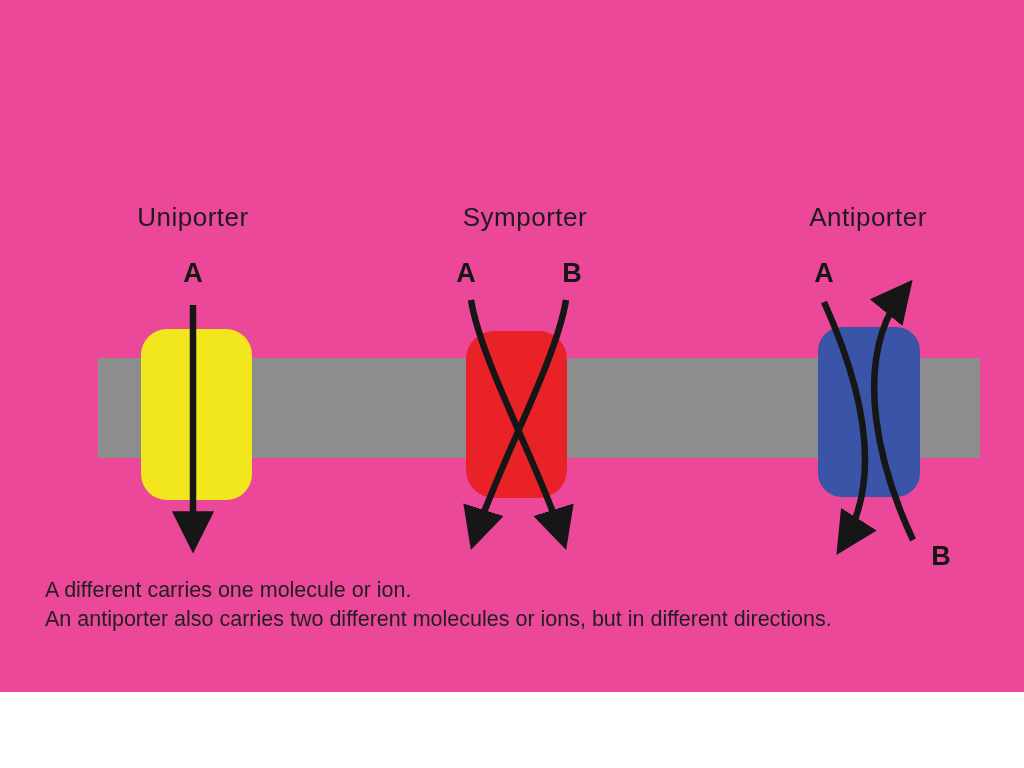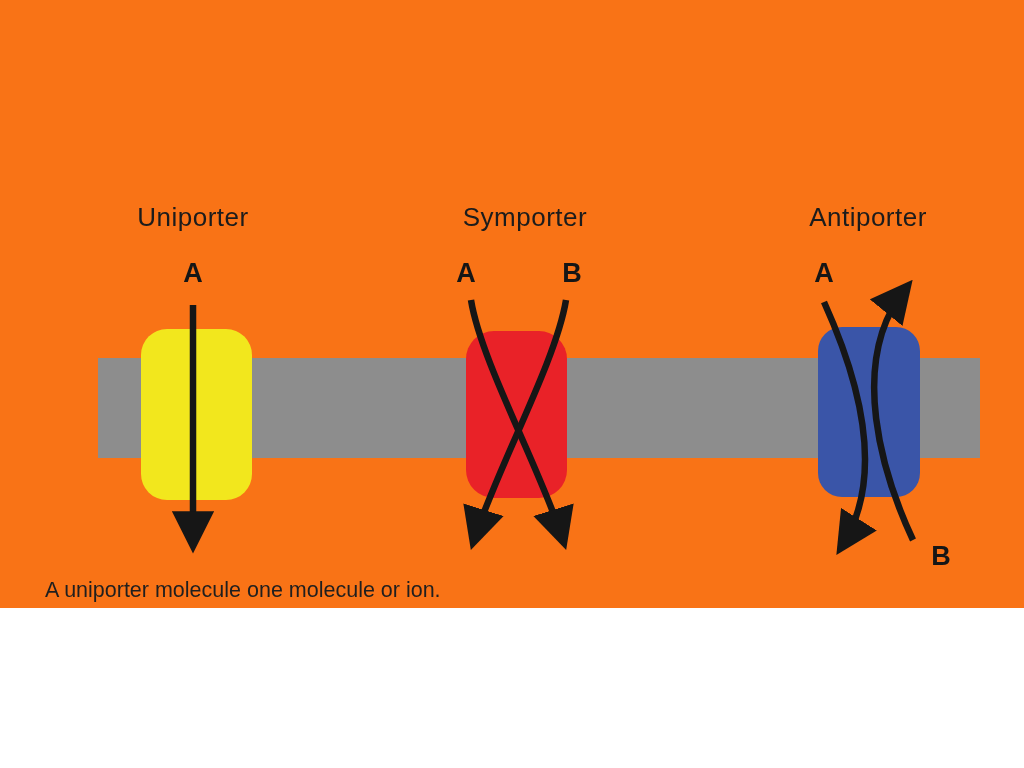--- a/index.html
+++ b/index.html
@@ -1,20 +1,20 @@
 <!DOCTYPE html>
 <html><head>
 <meta charset="utf-8">
 <style>
   html, body { margin: 0; padding: 0; background: #ffffff; }
   .slide {
     position: relative;
     width: 1024px;
-    height: 608px;
-    background: #f97316;
+    height: 692px;
+    background: #ec4899;
     overflow: hidden;
     font-family: "Liberation Sans", sans-serif;
   }
   .diagram-svg {
     position: absolute;
     left: 0; top: 0;
     width: 1024px; height: 768px;
   }
   .col-title {
     position: absolute;
@@ -74,16 +74,17 @@
   <div class="col-title" style="left:440px; top:202px;">Symporter</div>
   <div class="col-title" style="left:783px; top:202px;">Antiporter</div>
 
   <div class="mol-label" style="left:171px; top:258px;">A</div>
   <div class="mol-label" style="left:444px; top:258px;">A</div>
   <div class="mol-label" style="left:550px; top:258px;">B</div>
   <div class="mol-label" style="left:802px; top:258px;">A</div>
   <div class="mol-label" style="left:919px; top:541px;">B</div>
 
   <div class="caption">
-    <div>A uniporter molecule one molecule or ion.</div>
+    <div>A different carries one molecule or ion.</div>
+    <div>An antiporter also carries two different molecules or ions, but in different directions.</div>
   </div>
 
 </div>
 
 </body></html>

